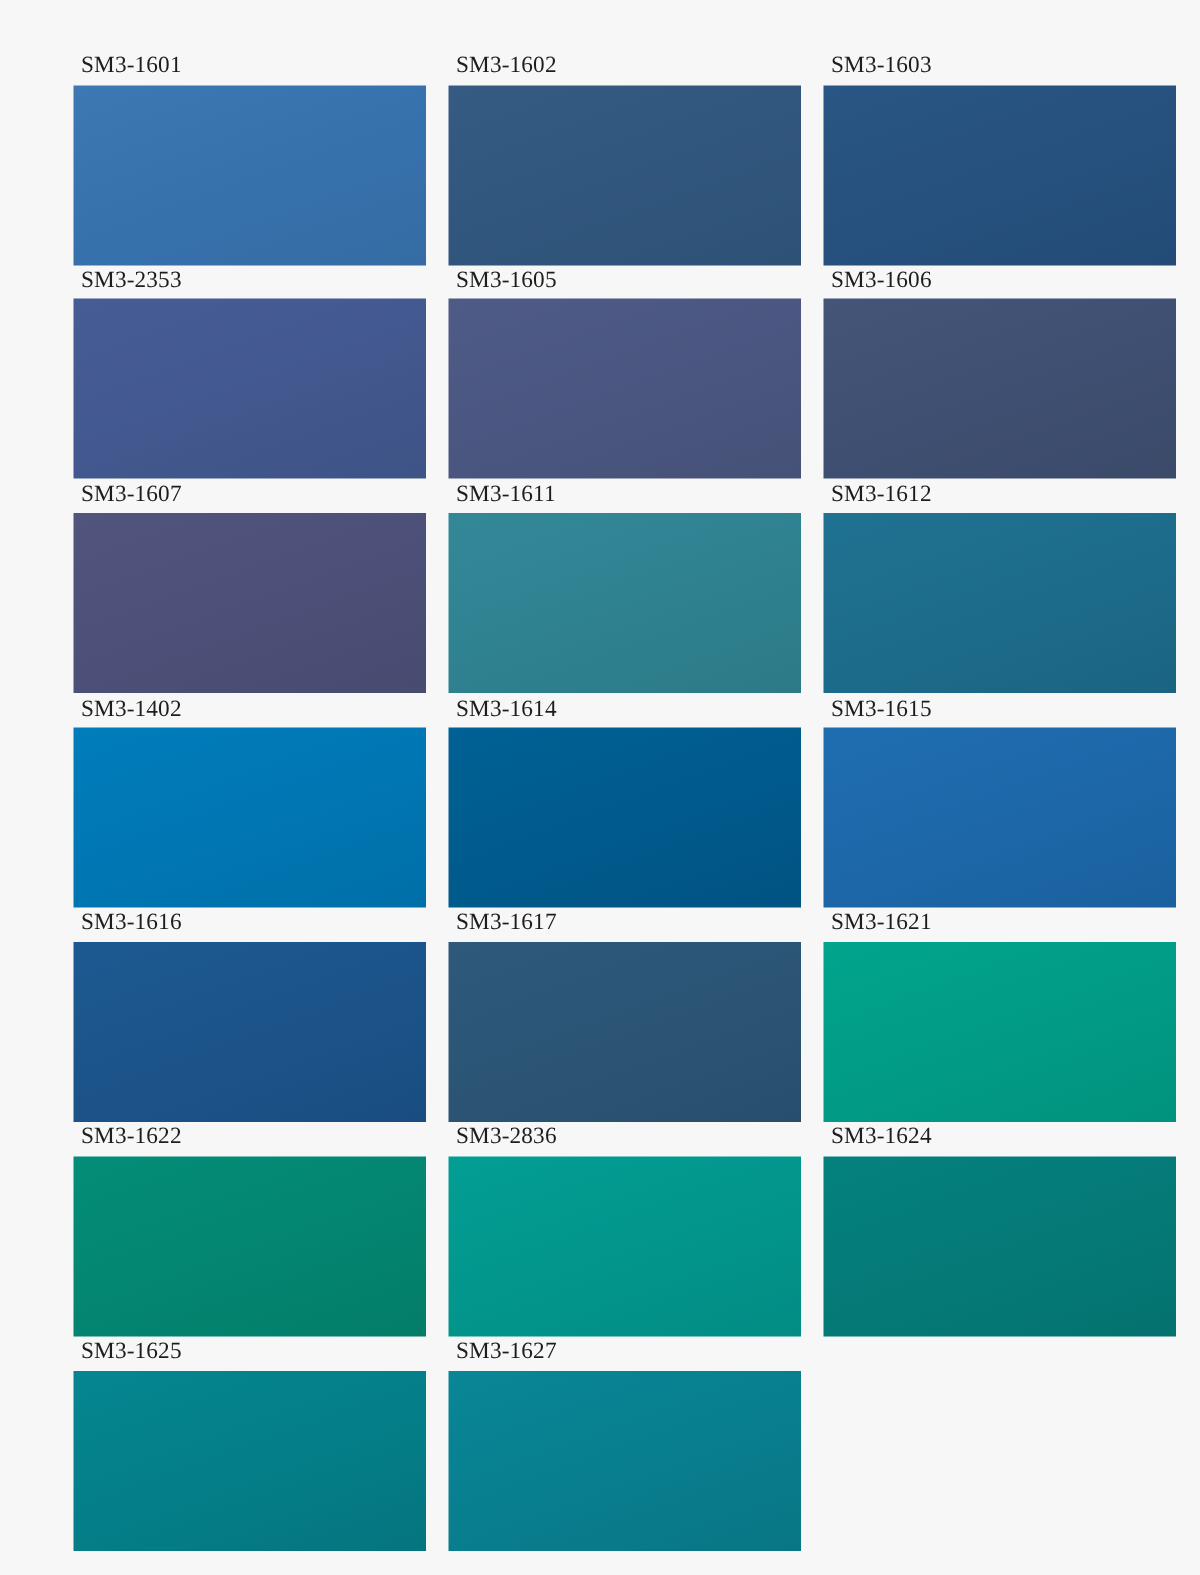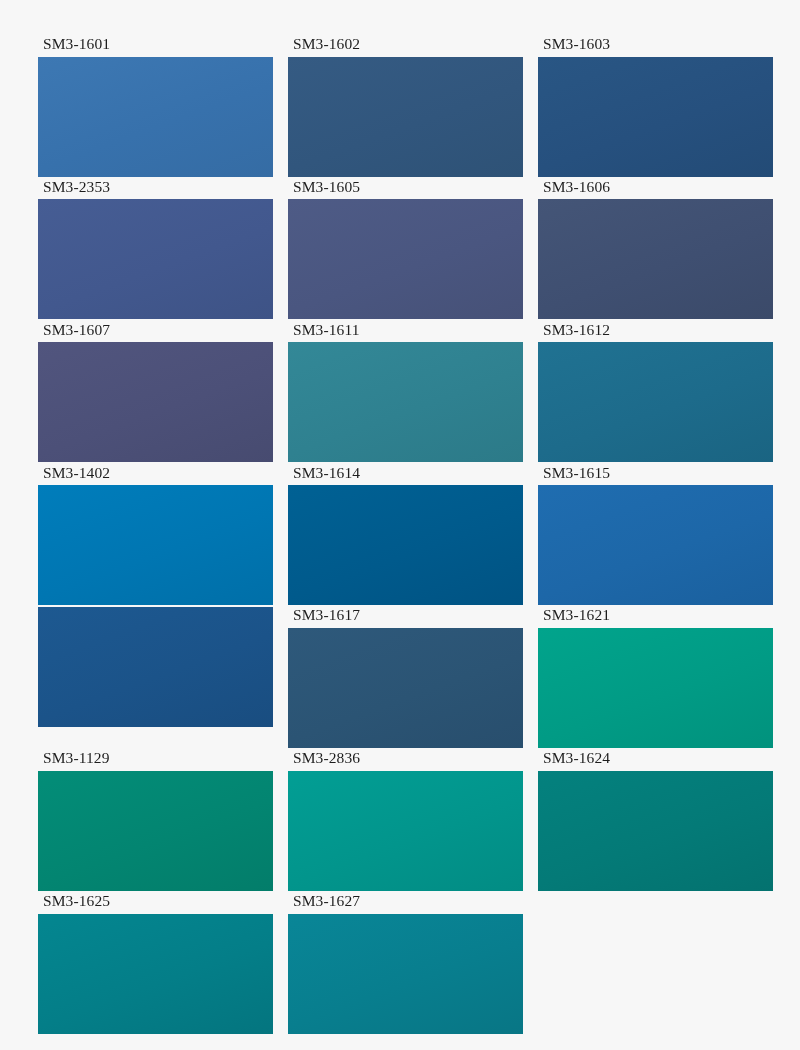--- a/index.html
+++ b/index.html
@@ -22,20 +22,21 @@
     display: flex;
     flex-direction: column;
   }
   .swatch-grid {
     display: grid;
     grid-template-columns: repeat(3, 235px);
     grid-template-rows: repeat(7, 1fr);
     column-gap: 15px;
     row-gap: 0px;
     flex: 1 1 auto;
+    margin-left: 11px;
   }
   .swatch-cell {
     display: flex;
     flex-direction: column;
     justify-content: flex-start;
   }
   .swatch-label {
     font-size: 15.5px;
     line-height: 1;
     color: #1d1d1d;
@@ -97,32 +98,33 @@
       </div>
       <div class="swatch-cell">
         <div class="swatch-label">SM3-1614</div>
         <div class="swatch-chip" title="SM3-1614" style="background: linear-gradient(160deg, rgb(0, 97, 148) 0%, rgb(0, 90, 140) 55%, rgb(0, 83, 131) 100%);"></div>
       </div>
       <div class="swatch-cell">
         <div class="swatch-label">SM3-1615</div>
         <div class="swatch-chip" title="SM3-1615" style="background: linear-gradient(160deg, rgb(31, 109, 176) 0%, rgb(29, 103, 168) 55%, rgb(26, 96, 158) 100%);"></div>
       </div>
       <div class="swatch-cell">
+        <div class="swatch-label">SM3-1616</div>
         <div class="swatch-chip" title="SM3-1616" style="background: linear-gradient(160deg, rgb(29, 89, 145) 0%, rgb(27, 83, 137) 55%, rgb(25, 77, 128) 100%);"></div>
       </div>
       <div class="swatch-cell">
         <div class="swatch-label">SM3-1617</div>
         <div class="swatch-chip" title="SM3-1617" style="background: linear-gradient(160deg, rgb(46, 89, 123) 0%, rgb(43, 84, 116) 55%, rgb(40, 78, 109) 100%);"></div>
       </div>
       <div class="swatch-cell">
         <div class="swatch-label">SM3-1621</div>
         <div class="swatch-chip" title="SM3-1621" style="background: linear-gradient(160deg, rgb(1, 164, 140) 0%, rgb(1, 155, 133) 55%, rgb(1, 146, 125) 100%);"></div>
       </div>
       <div class="swatch-cell">
-        <div class="swatch-label">SM3-1129</div>
+        <div class="swatch-label">SM3-1622</div>
         <div class="swatch-chip" title="SM3-1622" style="background: linear-gradient(160deg, rgb(3, 141, 120) 0%, rgb(3, 133, 113) 55%, rgb(3, 125, 106) 100%);"></div>
       </div>
       <div class="swatch-cell">
         <div class="swatch-label">SM3-2836</div>
         <div class="swatch-chip" title="SM3-1623" style="background: linear-gradient(160deg, rgb(2, 158, 148) 0%, rgb(2, 149, 140) 55%, rgb(2, 140, 132) 100%);"></div>
       </div>
       <div class="swatch-cell">
         <div class="swatch-label">SM3-1624</div>
         <div class="swatch-chip" title="SM3-1624" style="background: linear-gradient(160deg, rgb(4, 129, 126) 0%, rgb(4, 122, 119) 55%, rgb(4, 114, 111) 100%);"></div>
       </div>

